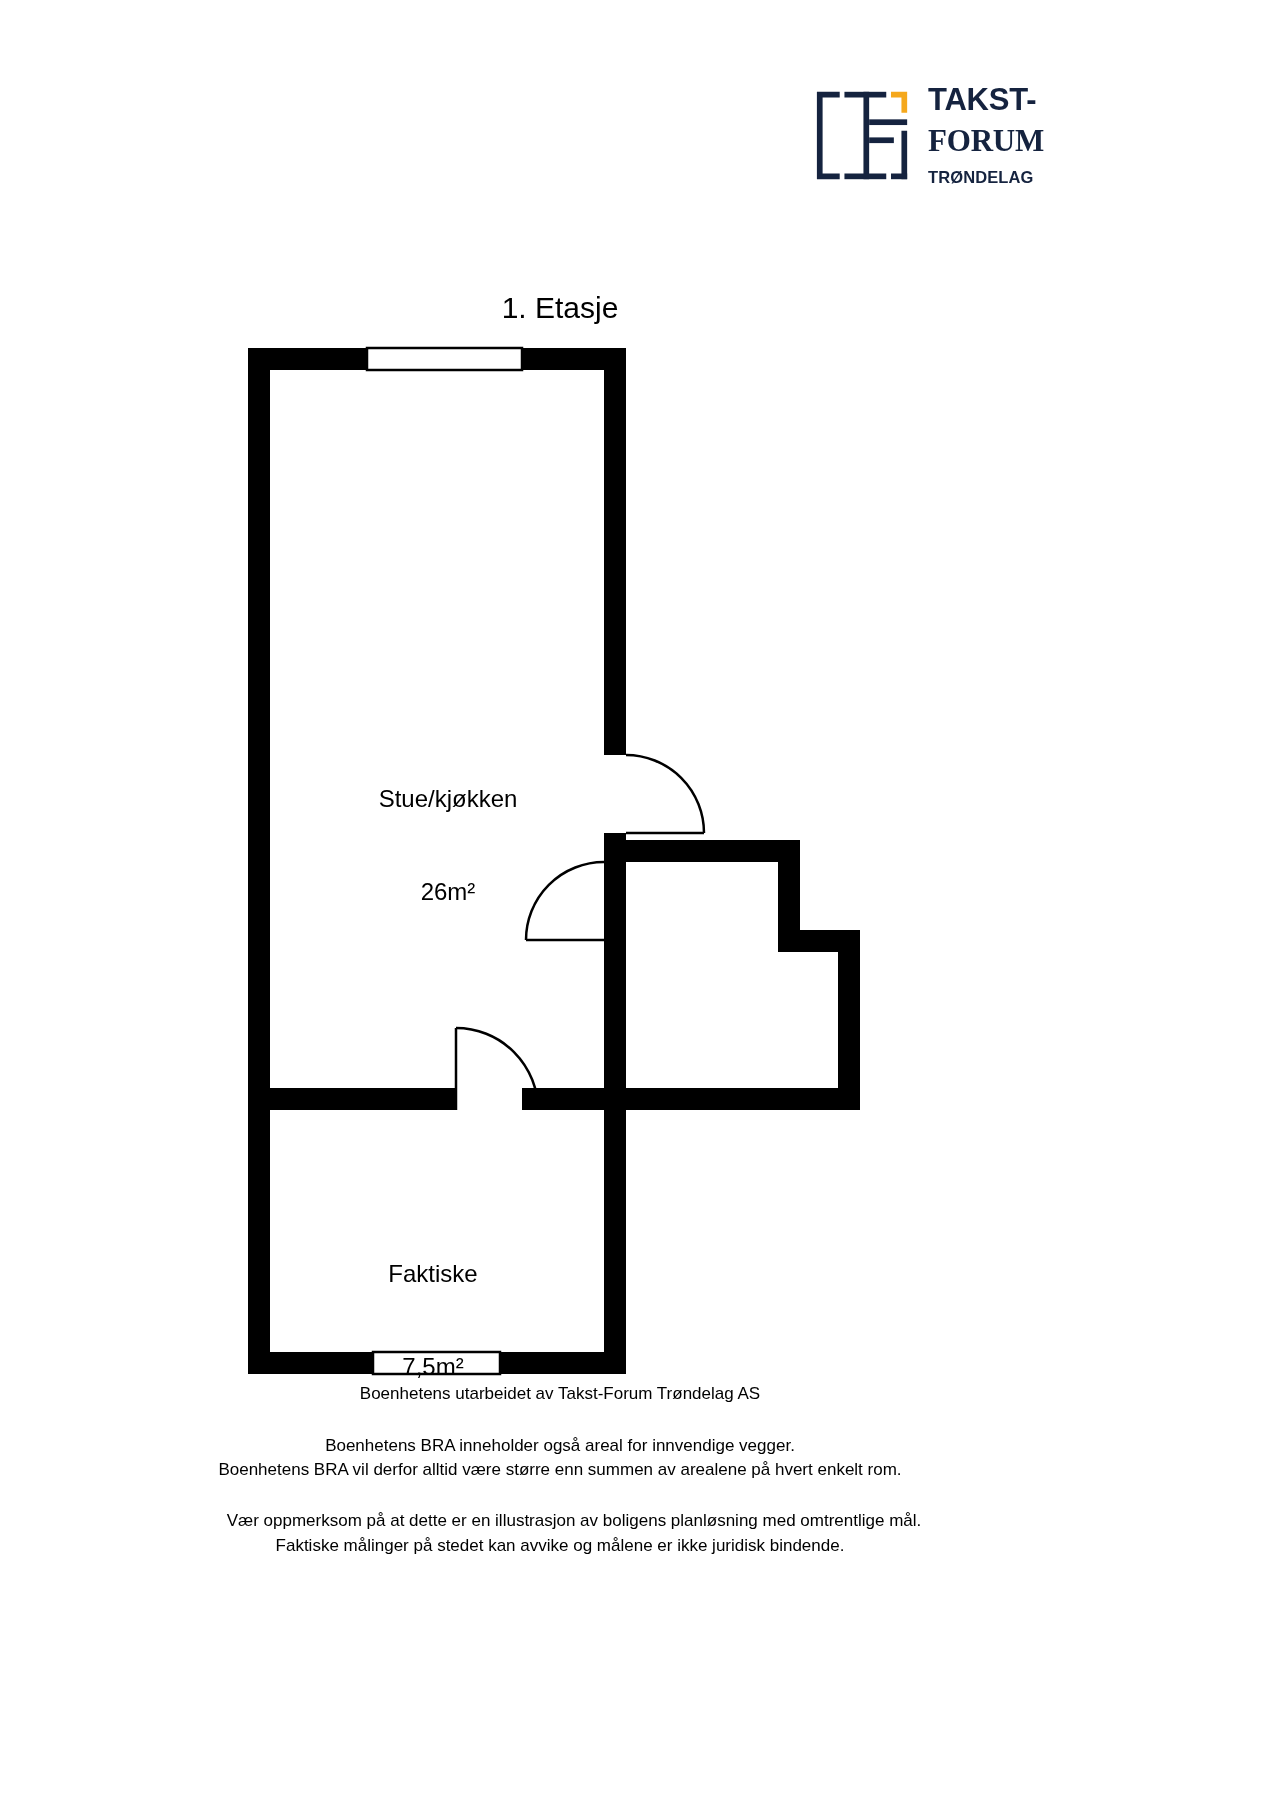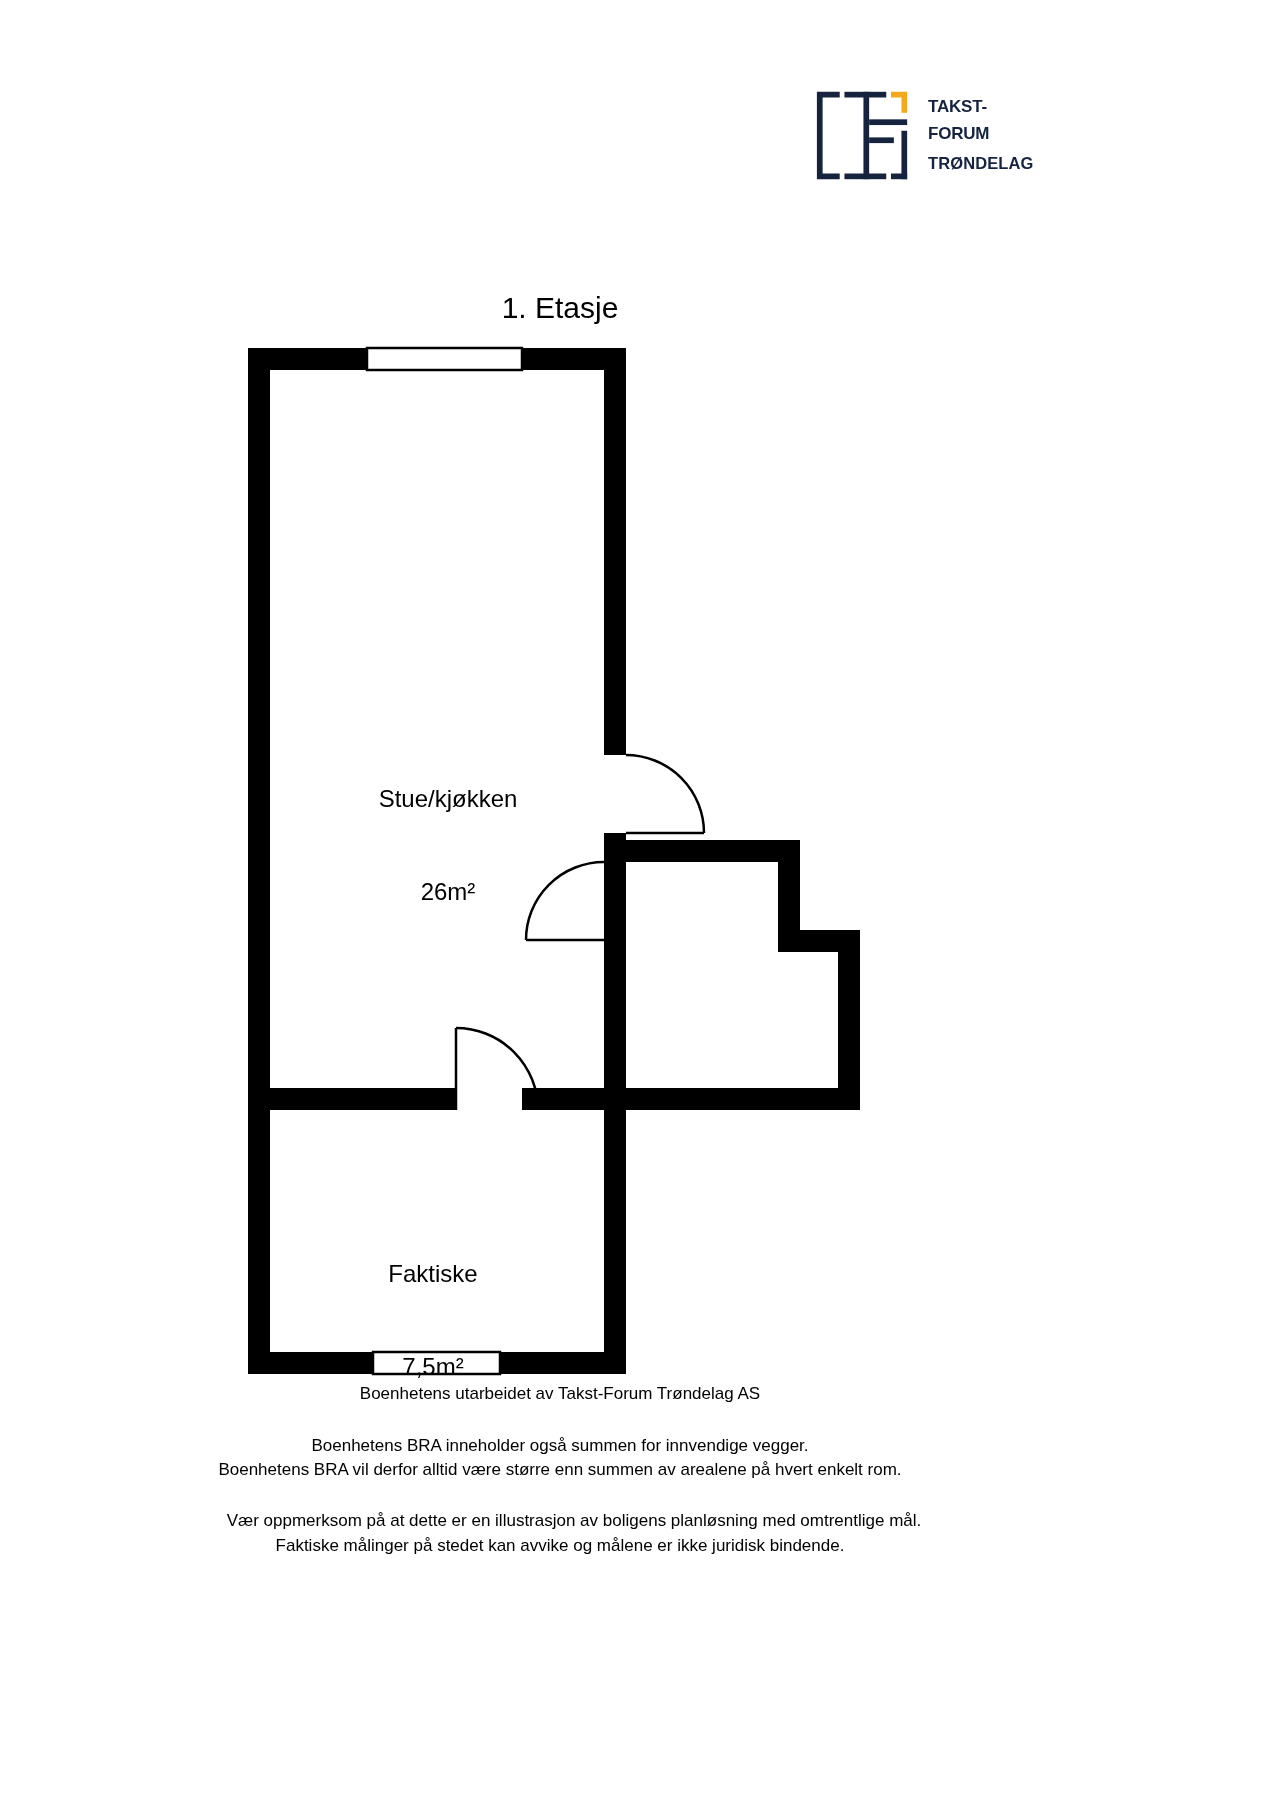--- a/index.html
+++ b/index.html
@@ -36,26 +36,26 @@
     height: 95px;
     flex: 0 0 auto;
   }
   #logo-text {
     display: flex;
     flex-direction: column;
     justify-content: center;
     line-height: 1;
   }
   .logo-line1, .logo-line2 {
-    font-size: 17px;
+    font-size: 31px;
     font-weight: bold;
     letter-spacing: -0.2px;
     color: #15233f;
   }
-  .logo-line2 { margin-top: 10px; }
+  .logo-line2 { margin-top: 10px; font-family: Liberation Serif, serif; }
   .logo-line3 {
     font-size: 16.5px;
     font-weight: bold;
     letter-spacing: 0.1px;
     color: #15233f;
     margin-top: 13px;
   }
 
   
   #title {
@@ -213,19 +213,19 @@
   </div>
 
 
   <div class="room-label" id="label-sov">
     <div>Faktiske</div>
     <div>7,5m²</div>
   </div>
 
   <div id="footer">
     <div class="foot-line">Boenhetens utarbeidet av Takst-Forum Trøndelag AS</div>
-    <div class="foot-line foot-gap-lg">Boenhetens BRA inneholder også summen for innvendige vegger.</div>
+    <div class="foot-line foot-gap-lg">Boenhetens BRA inneholder også areal for innvendige vegger.</div>
     <div class="foot-line">Boenhetens BRA vil derfor alltid være større enn summen av arealene på hvert enkelt rom.</div>
     <div class="foot-line foot-gap-md">Vær oppmerksom på at dette er en illustrasjon av boligens planløsning med omtrentlige mål.</div>
     <div class="foot-line">Faktiske målinger på stedet kan avvike og målene er ikke juridisk bindende.</div>
   </div>
 
 </div>
 
 </body></html>

